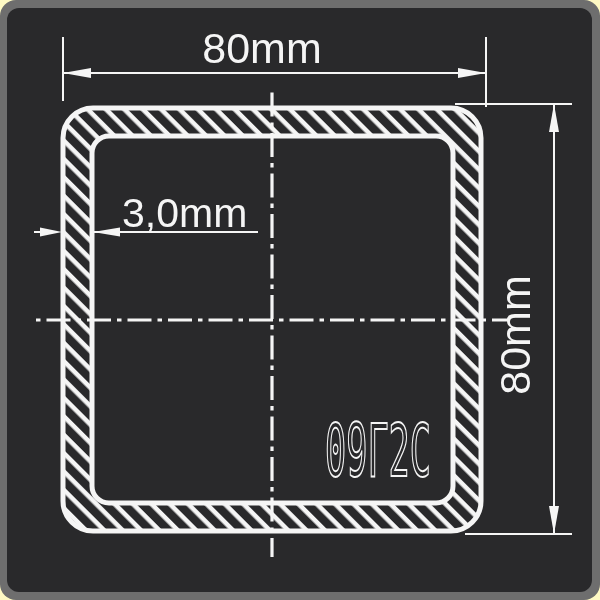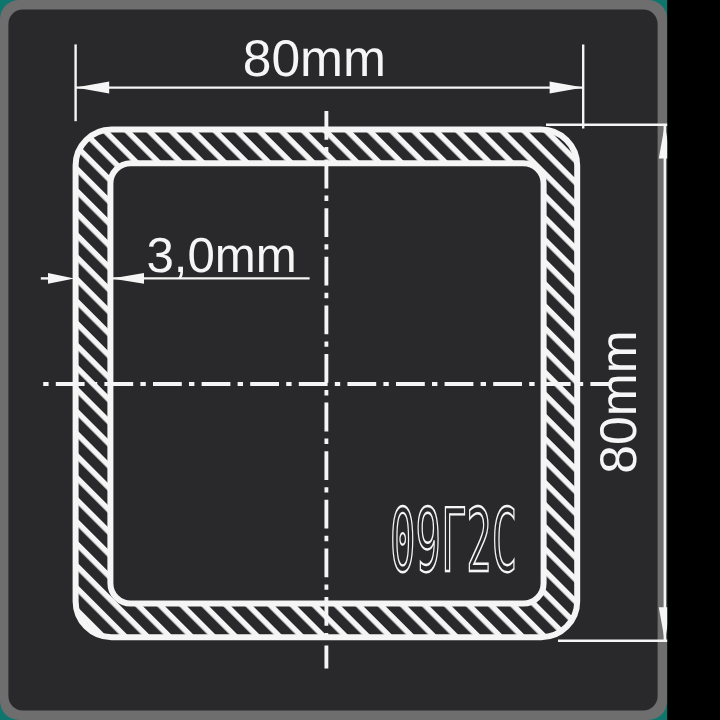--- a/index.html
+++ b/index.html
@@ -5,23 +5,23 @@
   html, body {
     margin: 0;
     padding: 0;
     background: #000;
     width: 600px;
     height: 600px;
     font-family: "Liberation Sans", sans-serif;
   }
   .canvas {
     position: relative;
-    width: 556px;
+    width: 600px;
     height: 600px;
-    background: #0f766e;
+    background: #fef9c3;
     overflow: hidden;
   }
   .frame {
     position: absolute;
     inset: 0;
     border-radius: 16px;
     background: #6e6e6e;
   }
   .panel {
     position: absolute;

